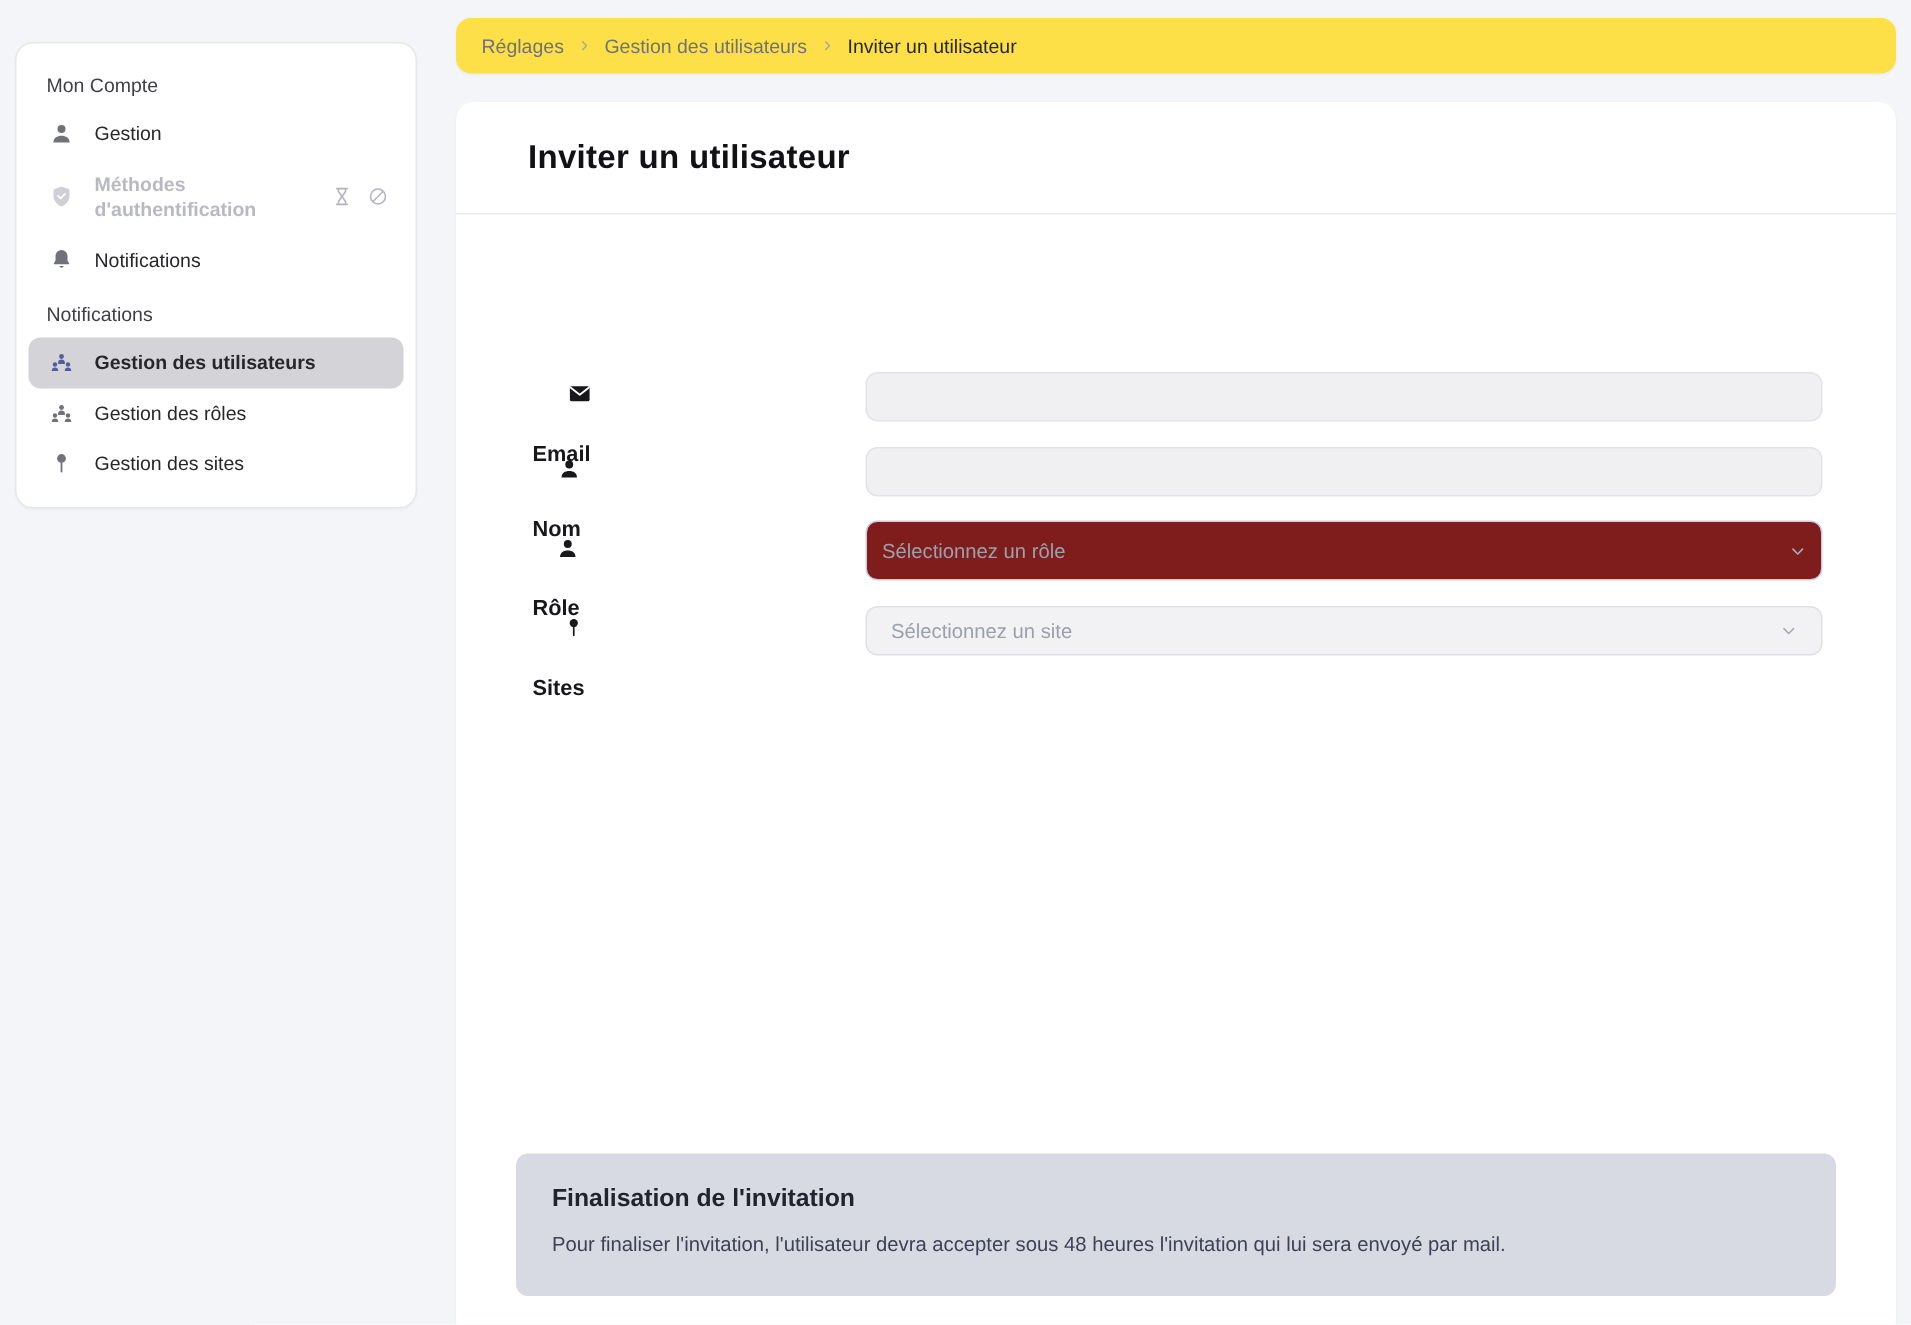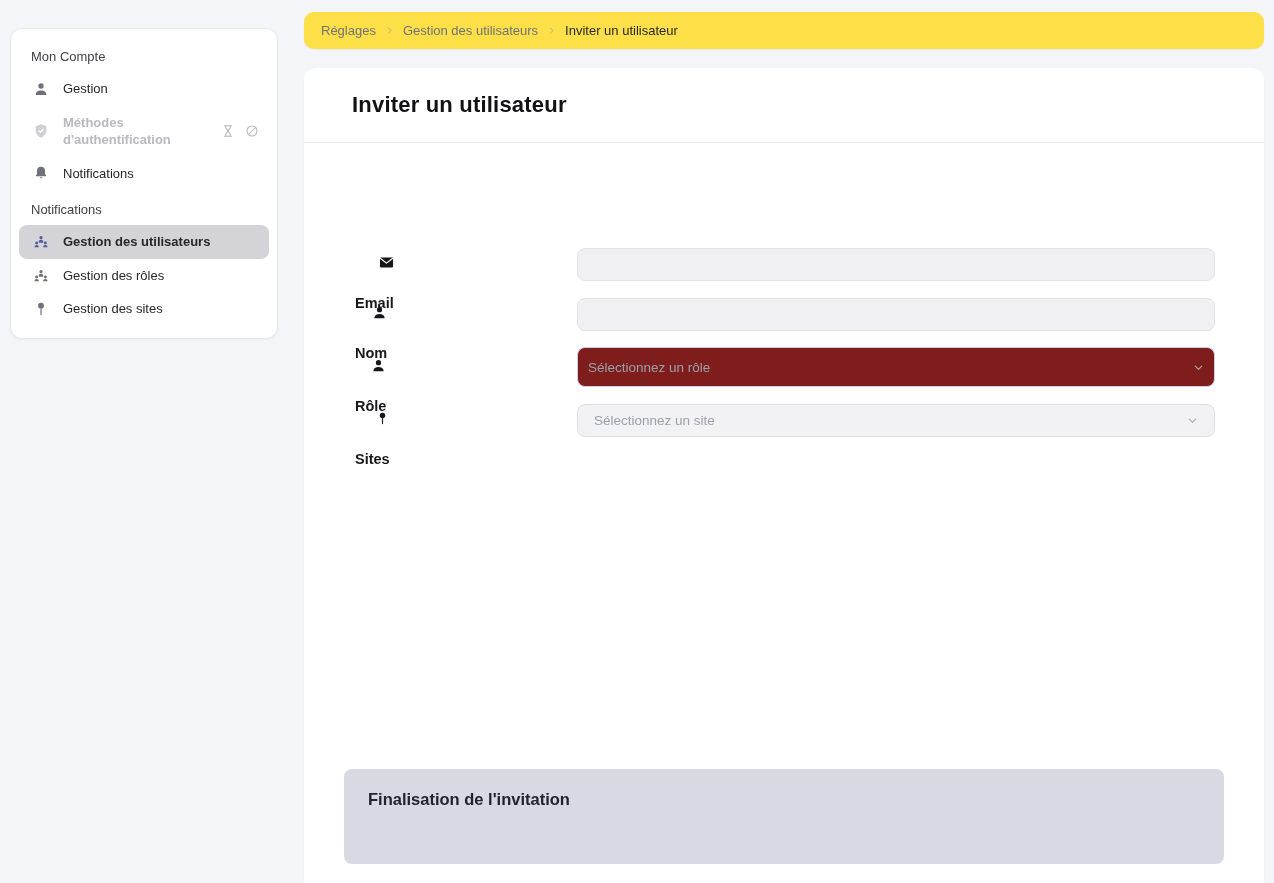--- a/index.html
+++ b/index.html
@@ -272,16 +272,17 @@
         <span class="chevron">
           <svg viewBox="0 0 24 24" fill="none" stroke="currentColor" stroke-width="2.4" stroke-linecap="round" stroke-linejoin="round">
               <path d="M5 9l7 7 7-7"></path>
             </svg>
         </span>
       </div>
     </div>
 
     <div class="notice">
       <div class="notice-title">Finalisation de l'invitation</div>
+      <div class="notice-body">Pour finaliser l'invitation, l'utilisateur devra accepter sous 48 heures l'invitation qui lui sera envoyé par mail.</div>
     </div>
 
   </div>
 </section>
 
 </body></html>

